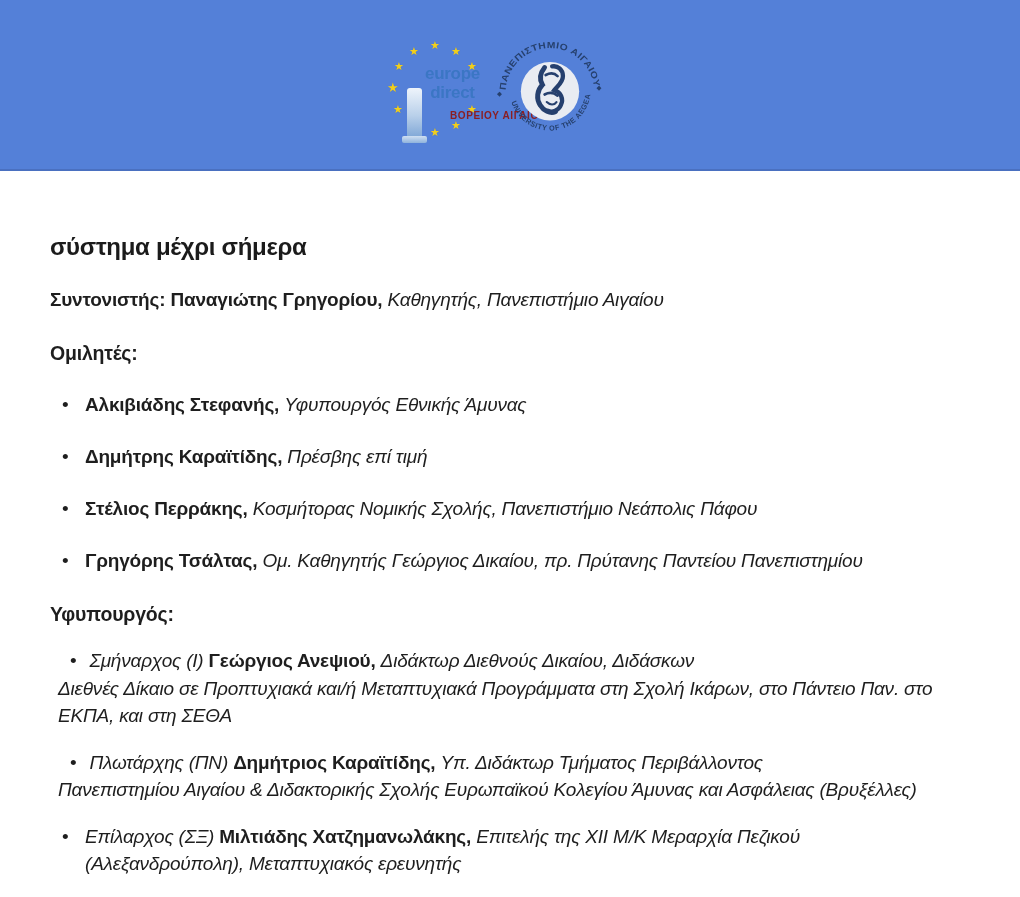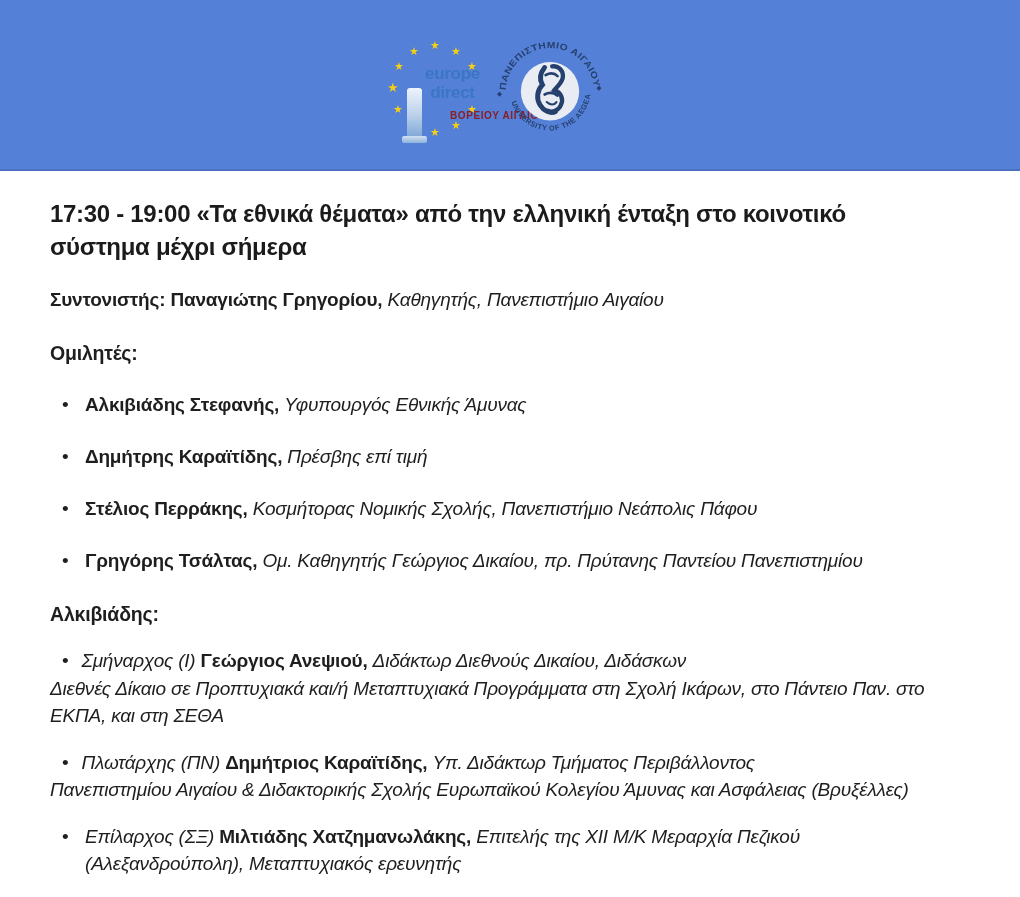--- a/index.html
+++ b/index.html
@@ -78,21 +78,21 @@
   .coord { margin: 23px 0 12px 0; font-size: 19px; line-height: 28px; }
   .h2 { margin: 25px 0 0 0; font-size: 19.5px; line-height: 28px; font-weight: 700; }
 
   .li {
     position: relative; margin: 24px 0 0 0;
     padding-left: 35px; font-size: 19px; line-height: 28px;
   }
   .li .dot { position: absolute; left: 12px; top: 0; }
 
   .int { margin: 19px 0 0 0; font-size: 19px; line-height: 27.5px; }
-  .int.flush { text-indent: 12px; }
+  .int.flush { text-indent: 12px; margin-left: 8px; }
   .int.flush br + i, .int.flush .cont { text-indent: 0; }
   .int .dot-in { margin-right: 13px; }
   .int.hang { position: relative; padding-left: 35px; text-indent: 0; }
   .int.hang .dot { position: absolute; left: 12px; top: 0; }
 
   b { font-weight: 700; }
   i { font-style: italic; }
 </style>
 </head>
 <body>
@@ -140,32 +140,32 @@
           <path d="M45,56 C49,54 53,54 57,57" stroke-width="2.5"></path>
           <path d="M47,63 C50,66 54,66 56,63" stroke-width="2"></path>
         </g>
       </svg>
     </div>
 
   </header>
 
   <main class="content">
 
-    <h1><span>17:30 - 19:00 «Τα εθνικά θέματα» από την ελληνική ένταξη στο κοινοτικό</span><br><span>σύστημα μέχρι σήμερα</span></h1>
+    <h1><br><span>σύστημα μέχρι σήμερα</span></h1>
 
     <p class="coord"><b>Συντονιστής:</b> <b>Παναγιώτης Γρηγορίου,</b> <i>Καθηγητής, Πανεπιστήμιο Αιγαίου</i></p>
 
     <p class="h2">Ομιλητές:</p>
 
     <div class="li"><span class="dot">•</span><b>Αλκιβιάδης Στεφανής,</b> <i>Υφυπουργός Εθνικής Άμυνας</i></div>
     <div class="li"><span class="dot">•</span><b>Δημήτρης Καραϊτίδης,</b> <i>Πρέσβης επί τιμή</i></div>
     <div class="li"><span class="dot">•</span><b>Στέλιος Περράκης,</b> <i>Κοσμήτορας Νομικής Σχολής, Πανεπιστήμιο Νεάπολις Πάφου</i></div>
     <div class="li"><span class="dot">•</span><b>Γρηγόρης Τσάλτας,</b> <i>Ομ. Καθηγητής Γεώργιος Δικαίου, πρ. Πρύτανης Παντείου Πανεπιστημίου</i></div>
 
-    <p class="h2">Αλκιβιάδης:</p>
+    <p class="h2">Υφυπουργός:</p>
 
     <p class="int flush"><span class="dot-in">•</span><i>Σμήναρχος (Ι)</i> <b>Γεώργιος Ανεψιού,</b> <i>Διδάκτωρ Διεθνούς Δικαίου, Διδάσκων</i><br><i class="cont">Διεθνές Δίκαιο σε Προπτυχιακά και/ή Μεταπτυχιακά Προγράμματα στη Σχολή Ικάρων, στο Πάντειο Παν. στο</i><br><i class="cont">ΕΚΠΑ, και στη ΣΕΘΑ</i></p>
 
     <p class="int flush"><span class="dot-in">•</span><i>Πλωτάρχης (ΠΝ)</i> <b>Δημήτριος Καραϊτίδης,</b> <i>Υπ. Διδάκτωρ Τμήματος Περιβάλλοντος</i><br><i class="cont">Πανεπιστημίου Αιγαίου &amp; Διδακτορικής Σχολής Ευρωπαϊκού Κολεγίου Άμυνας και Ασφάλειας (Βρυξέλλες)</i></p>
 
     <p class="int hang"><span class="dot">•</span><i>Επίλαρχος (ΣΞ)</i> <b>Μιλτιάδης Χατζημανωλάκης,</b> <i>Επιτελής της XII Μ/Κ Μεραρχία Πεζικού</i><br><i class="cont">(Αλεξανδρούπολη), Μεταπτυχιακός ερευνητής</i></p>
 
   </main>
 </div>
 

